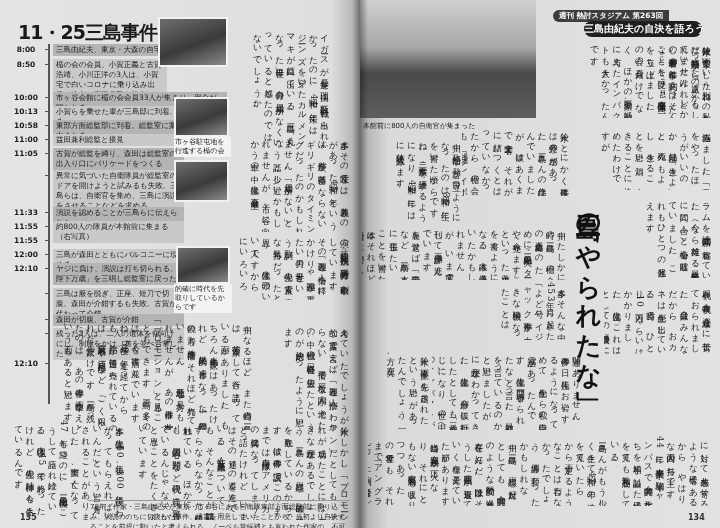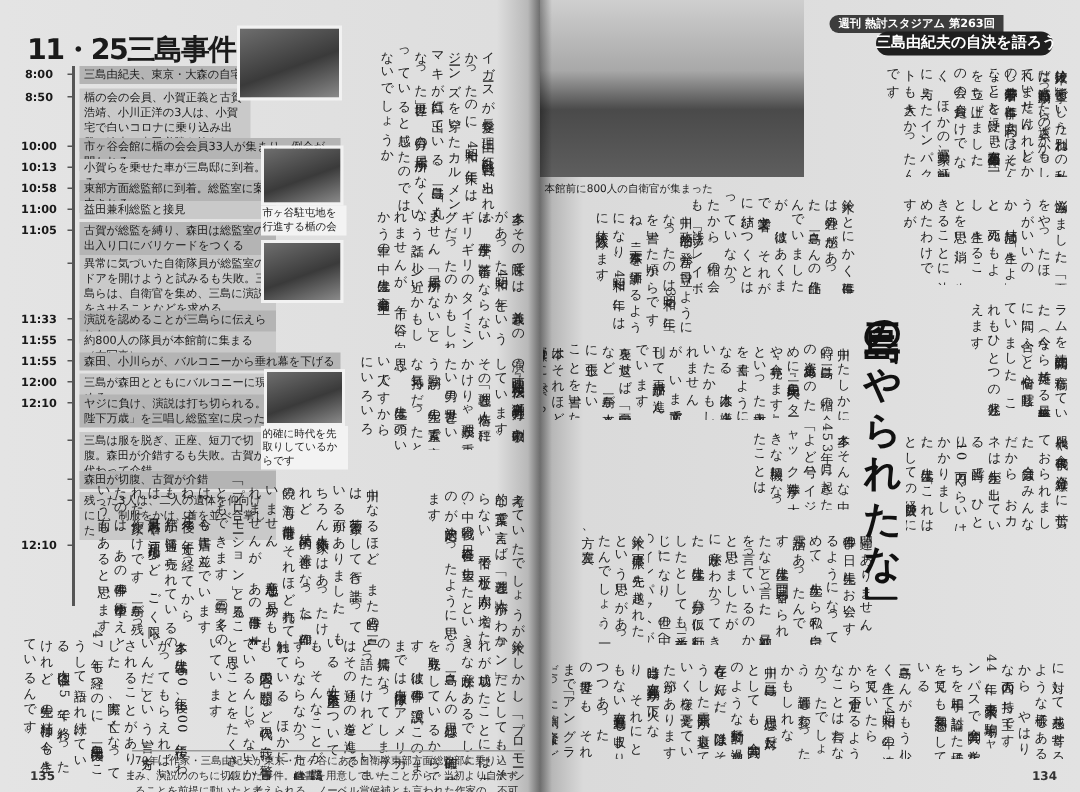--- a/index.html
+++ b/index.html
@@ -95,21 +95,20 @@
           <span class="tl-text dark" style="width:125px">演説を認めることが三島らに伝えられた</span>
         </div>
       <div class="tl-row" style="top:211px">
           <span class="tl-time">11:55</span>
           <span class="tl-tick"></span>
           <span class="tl-text" style="width:125px">約800人の隊員が本館前に集まる（右写真）</span>
         </div>
       <div class="tl-row" style="top:225px">
           <span class="tl-time">11:55</span>
           <span class="tl-tick"></span>
-          <span class="tl-text dark" style="width:168px">森田、小川らが、バルコニーから垂れ幕を下げる</span>
         </div>
       <div class="tl-row" style="top:239px">
           <span class="tl-time">12:00</span>
           <span class="tl-tick"></span>
           <span class="tl-text" style="width:168px">三島が森田とともにバルコニーに現れ、演説を始める</span>
         </div>
       <div class="tl-row" style="top:253px">
           <span class="tl-time">12:10</span>
           <span class="tl-tick"></span>
           <span class="tl-text dark" style="width:168px">ヤジに負け、演説は打ち切られる。三島は「天皇陛下万歳」を三唱し総監室に戻った</span>

